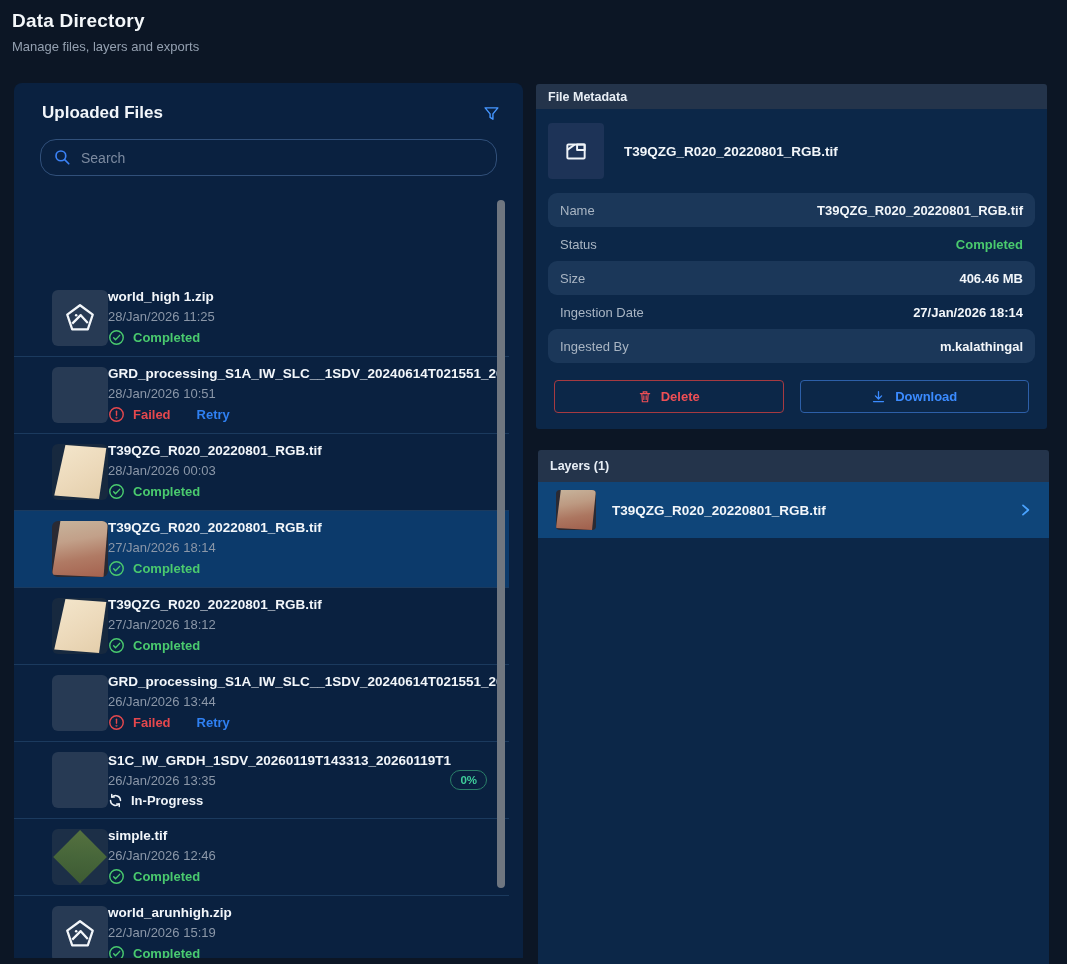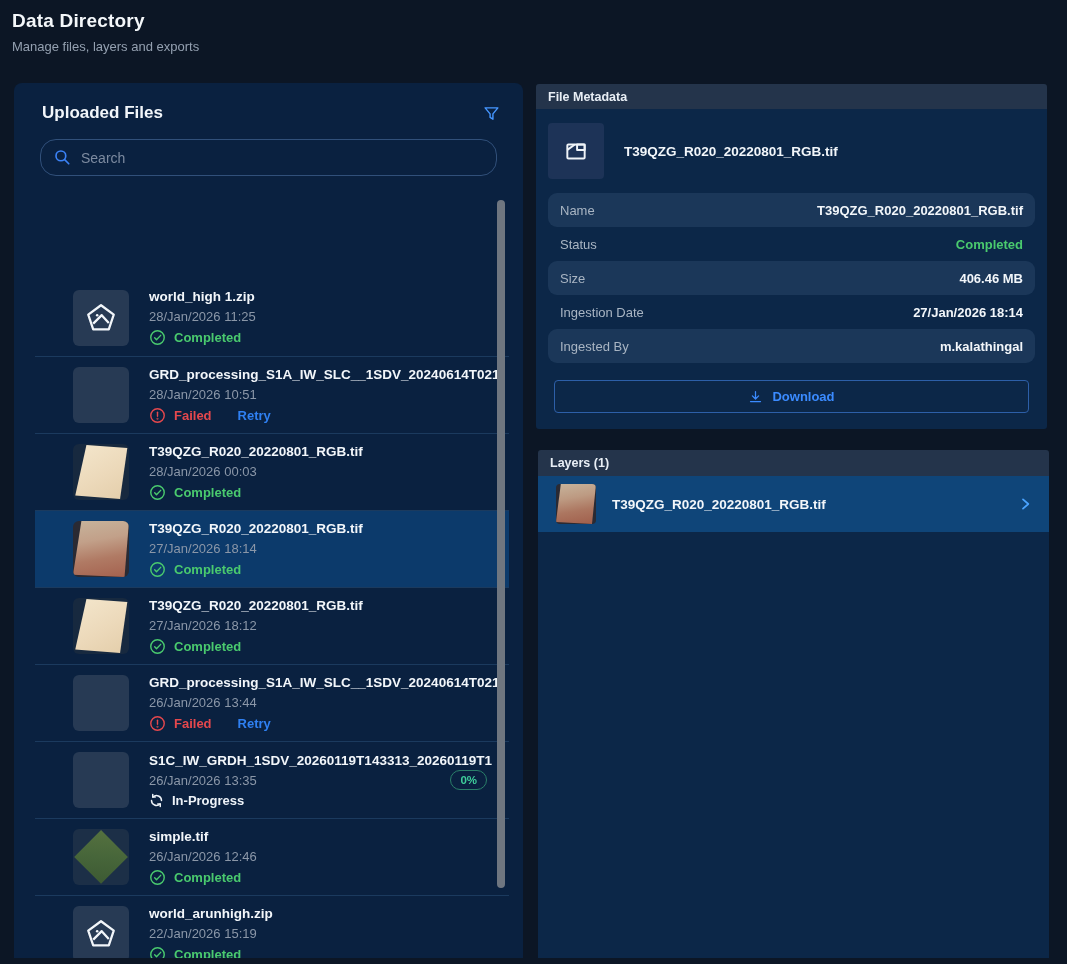--- a/index.html
+++ b/index.html
@@ -29,22 +29,22 @@
     width:100%; height:37px; background:transparent; border:1px solid #31507a; border-radius:16px;
     color:#dbe4ee; font-size:14px; padding:0 12px 0 40px; outline:none;
     font-family:"Liberation Sans", sans-serif;
   }
   .search-input::placeholder { color:#7d8ba0; }
   .search-icon { position:absolute; left:13px; top:9px; }
 
   
   .file-list { position:absolute; top:196px; left:0; right:14px; bottom:0; overflow:hidden; }
   .file-row {
-    position:relative; display:flex; align-items:center; gap:20px;
-    padding:10px 10px 10px 38px; height:77px; cursor:pointer;margin-left:21px;
+    position:relative; display:flex; align-items:flex-end; gap:0;
+    padding:10px 10px 10px 38px; height:77px; cursor:pointer;
   }
   .file-row + .file-row { border-top:1px solid #1b3least; border-top:1px solid #1b3a5e; }
   .file-row.selected { background:#0c3a6b; }
   .thumb {
     width:56px; height:56px; border-radius:6px; flex:none; background:#273a54;
     position:relative; overflow:hidden; display:flex; align-items:center; justify-content:center;
   }
   .thumb-shape { position:absolute; inset:0; }
   .t-beige  { background:#17293f; }
   .t-beige .thumb-shape { background:linear-gradient(150deg,#f4e7cd 0%,#ecd9ba 55%,#e3cda9 100%); clip-path:polygon(24% 2%,97% 7%,84% 98%,4% 92%); }
@@ -93,21 +93,21 @@
   .btn-row { display:flex; gap:16px; margin-top:17px; padding:0 6px; }
   .btn {
     flex:1; height:33px; border-radius:4px; background:transparent; cursor:pointer;
     display:flex; align-items:center; justify-content:center; gap:9px;
     font-size:13px; font-weight:700; font-family:"Liberation Sans", sans-serif;
   }
   .btn-delete { border:1px solid #a63a41; color:#ef4f55; }
   .btn-download { border:1px solid #2d5fa8; color:#3b8bff; }
 
   .layers-card { position:absolute; left:538px; top:450px; width:511px; height:508px; }
-  .layers-head { height:26px; }
+  .layers-head { height:32px; }
   .layers-body { background:#0c2748; height:482px; }
   .layer-row {
     height:56px; background:#0f4579; display:flex; align-items:center; gap:16px;
     padding:0 16px 0 18px; cursor:pointer;
   }
   .layer-thumb {
     width:40px; height:40px; border-radius:4px; flex:none; overflow:hidden; position:relative;
     background:#2a2a33;
   }
   .layer-thumb .thumb-shape { background:linear-gradient(170deg,#c7b49c 0%,#bd9a82 35%,#ac7660 65%,#a05e4b 100%); clip-path:polygon(12% 0,100% 0,90% 100%,0 95%); }
@@ -349,20 +349,26 @@
         <div class="meta-row">
           <span class="meta-label">Ingestion Date</span>
           <span class="meta-value">27/Jan/2026 18:14</span>
         </div>
         <div class="meta-row striped">
           <span class="meta-label">Ingested By</span>
           <span class="meta-value">m.kalathingal</span>
         </div>
       </div>
     <div class="btn-row">
+      <button class="btn btn-delete">
+        <svg width="14" height="15" viewBox="0 0 24 24" fill="none" stroke="#ef4f55" stroke-width="2" stroke-linecap="round">
+          <path d="M4 7h16M9 7V4h6v3M6.5 7l1 14h9l1-14M10 11v6M14 11v6"></path>
+        </svg>
+        <span>Delete</span>
+      </button>
       <button class="btn btn-download">
         <svg width="15" height="15" viewBox="0 0 24 24" fill="none" stroke="#3b8bff" stroke-width="2" stroke-linecap="round" stroke-linejoin="round">
           <path d="M12 4v11M7 11l5 5 5-5M4 20h16"></path>
         </svg>
         <span>Download</span>
       </button>
     </div>
   </div>
 </div>
 

